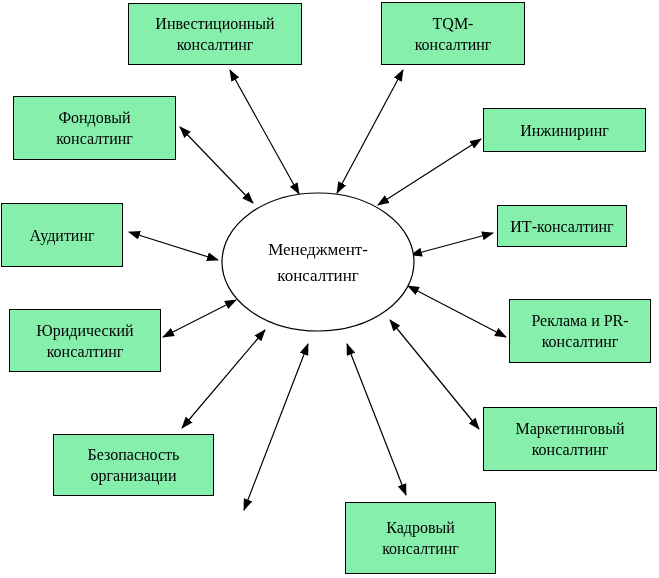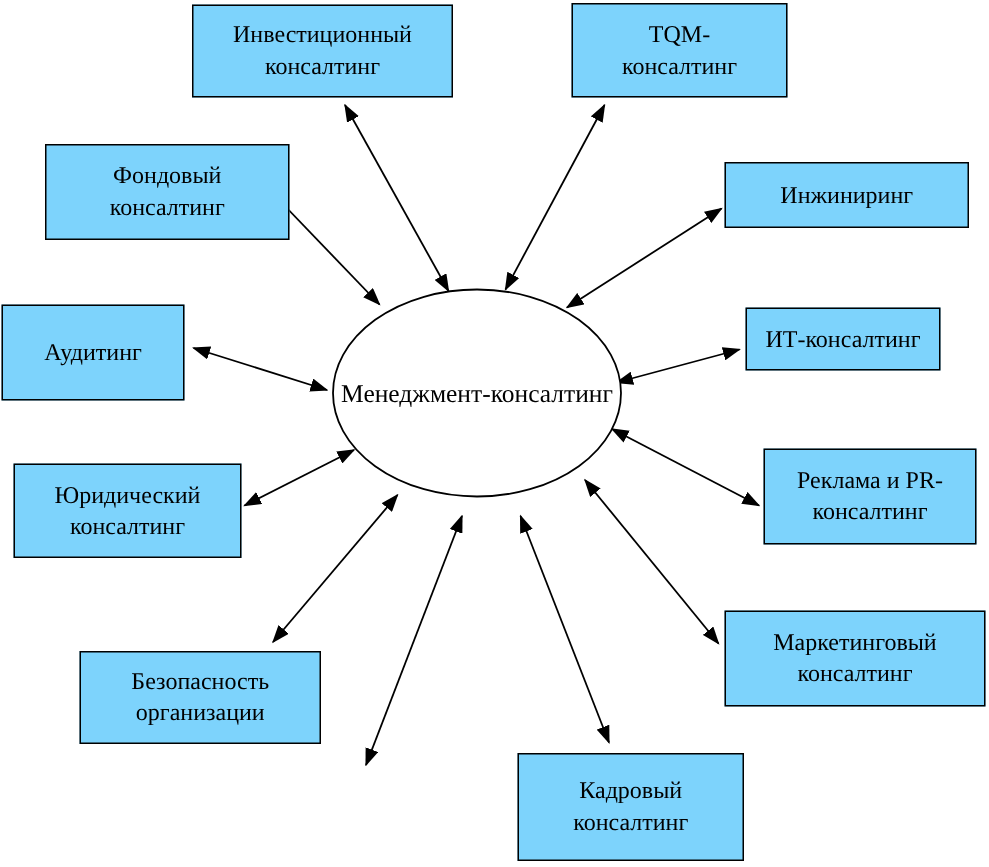--- a/index.html
+++ b/index.html
@@ -20,39 +20,39 @@
     position: absolute;
     left: 0;
     top: 0;
     width: 659px;
     height: 578px;
   }
   .node {
     position: absolute;
     box-sizing: border-box;
     border: 1.5px solid #000000;
-    background: #7dd3fc;
+    background: #86efac;
     display: flex;
     flex-direction: column;
     align-items: center;
     justify-content: center;
     text-align: center;
     font-size: 16px;
     line-height: 21px;
     white-space: nowrap;
   }
   .node span { display: block; }
   .center-label {
     position: absolute;
     left: 222px;
     top: 194px;
     width: 192px;
     height: 137px;
     display: flex;
-    flex-direction: row;
+    flex-direction: column;
     align-items: center;
     justify-content: center;
     text-align: center;
     font-size: 17px;
     line-height: 26px;
   }
   .center-label span { display: block; }
 </style>
 </head>
 <body>
@@ -92,21 +92,21 @@
   <div class="node" style="left:128px; top:3px; width:174px; height:62px;">
     <span>Инвестиционный</span>
     <span>консалтинг</span>
   </div>
 
   <div class="node" style="left:381px; top:2px; width:144px; height:63px;">
     <span>TQM-</span>
     <span>консалтинг</span>
   </div>
 
-  <div class="node" style="left:30px; top:96px; width:163px; height:64px;">
+  <div class="node" style="left:13px; top:96px; width:163px; height:64px;">
     <span>Фондовый</span>
     <span>консалтинг</span>
   </div>
 
   <div class="node" style="left:483px; top:108px; width:163px; height:44px;">
     <span>Инжиниринг</span>
   </div>
 
   <div class="node" style="left:1px; top:203px; width:122px; height:64px;">
     <span>Аудитинг</span>

